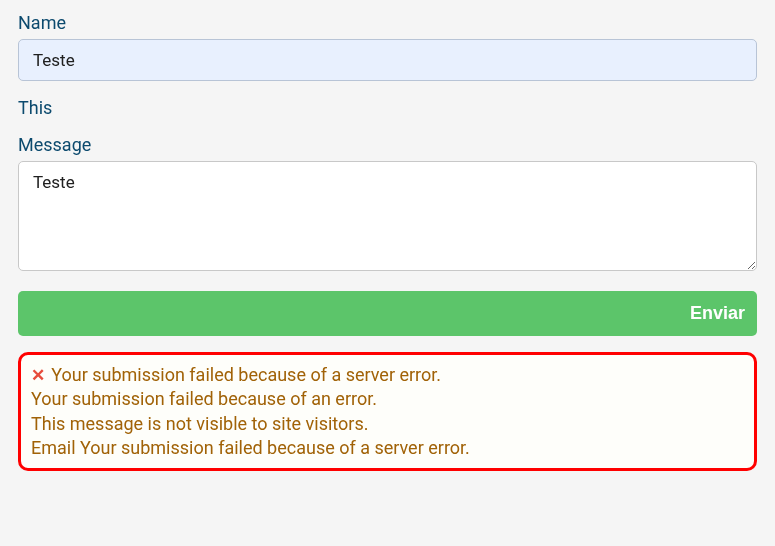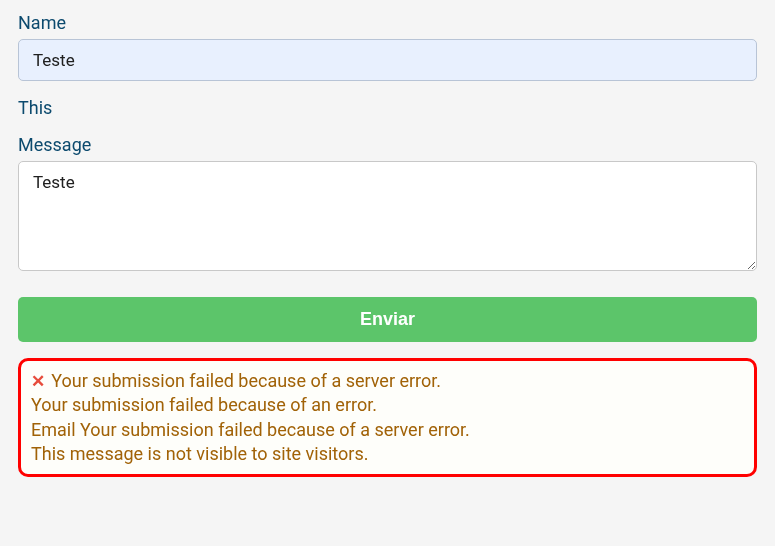--- a/index.html
+++ b/index.html
@@ -48,21 +48,21 @@
     .submit-button {
       width: 100%;
       padding: 12px;
       font-size: 18px;
       font-weight: 600;
       color: #ffffff;
       background: #5cc56a;
       border: none;
       border-radius: 5px;
       cursor: pointer;
-      margin-top: 6px;
+      text-align: right;
     }
     .error-box {
       margin-top: 16px;
       border: 3px solid #ff0000;
       border-radius: 10px;
       padding: 8px 10px;
       background: #fefefa;
     }
     .error-first-line {
       display: flex;
@@ -102,15 +102,15 @@
 
   <button type="submit" class="submit-button">Enviar</button>
 </form>
 
 <div class="error-box">
   <div class="error-first-line">
     <span class="error-close">✕</span>
     <span class="error-text">Your submission failed because of a server error.</span>
   </div>
   <div class="error-text">Your submission failed because of an error.</div>
+  <div class="error-text">This message is not visible to site visitors.</div>
   <div class="error-text">Email Your submission failed because of a server error.</div>
-  <div class="error-text">This message is not visible to site visitors.</div>
 </div>
 
 </body></html>

